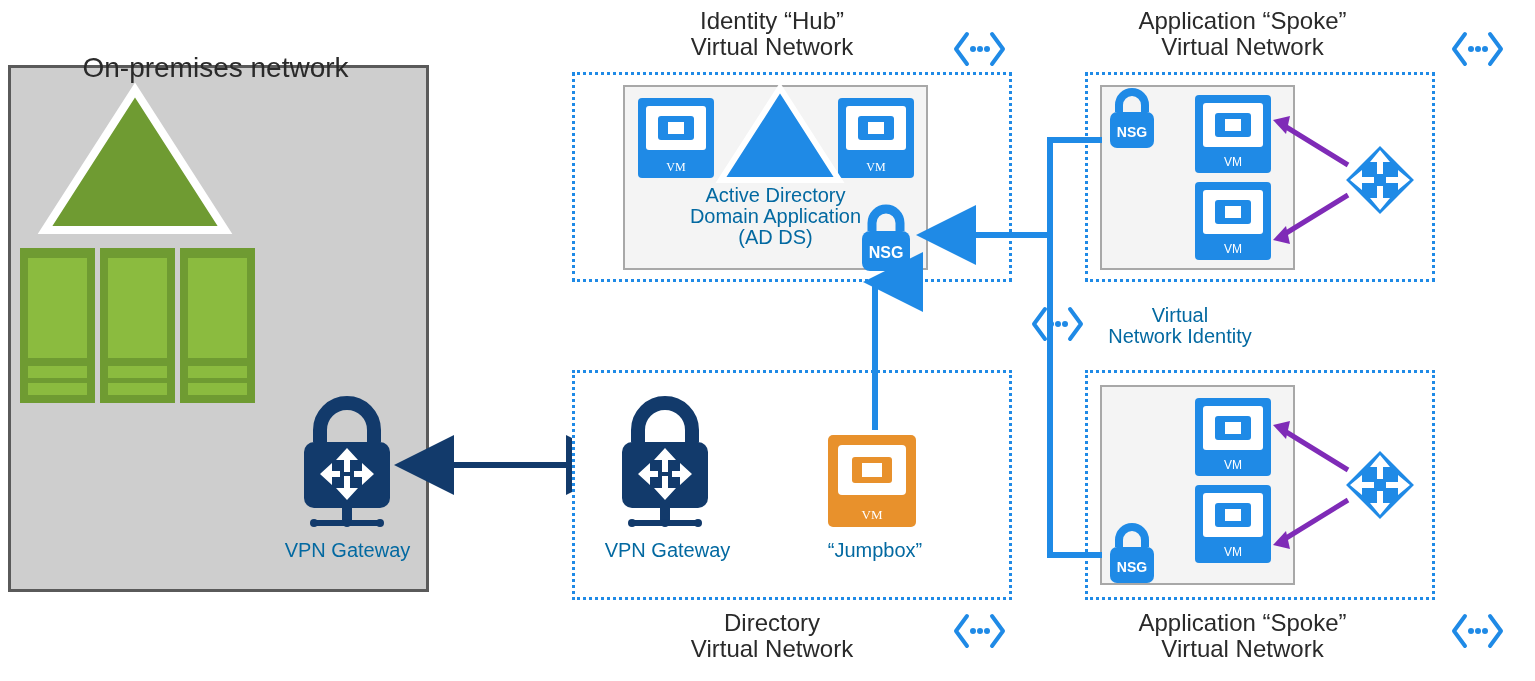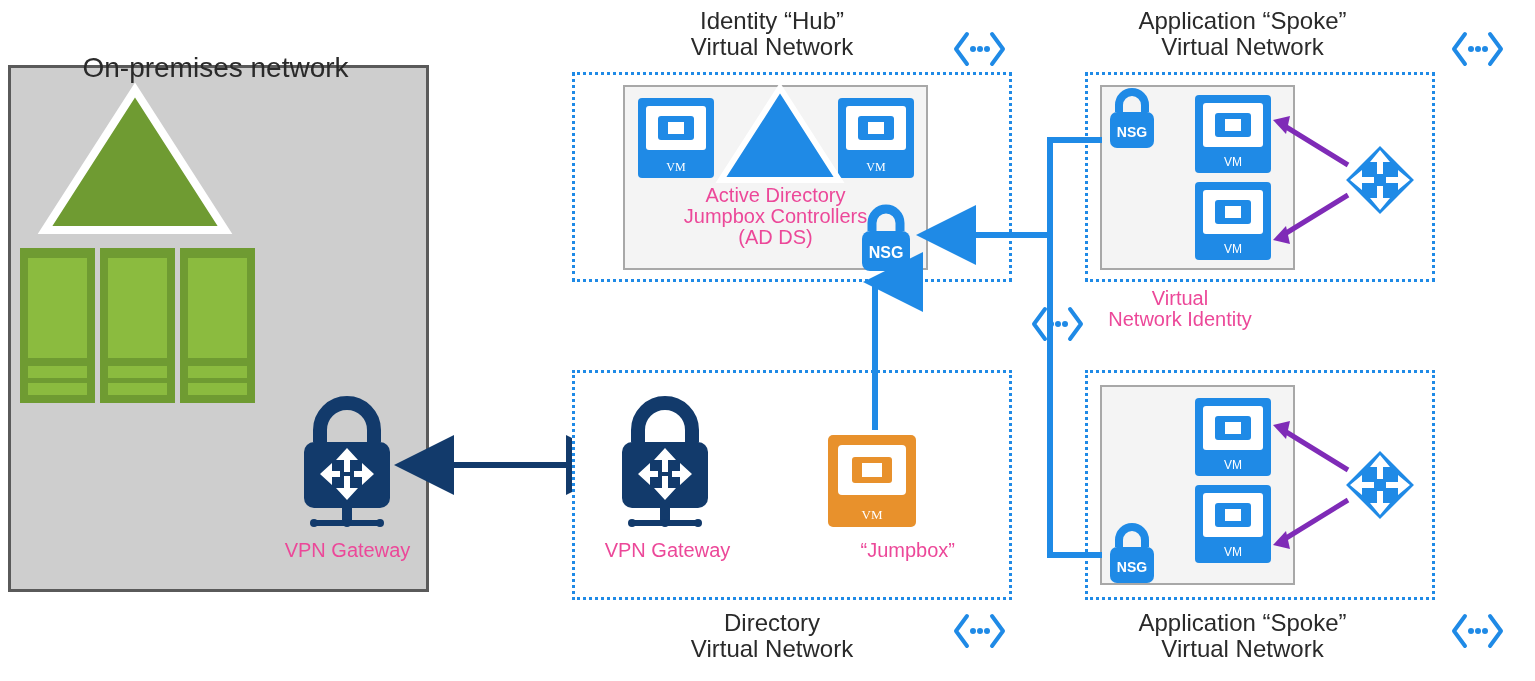--- a/index.html
+++ b/index.html
@@ -35,21 +35,21 @@
     position: absolute;
     text-align: center;
     font-size: 24px;
     color: #2a2a2a;
     line-height: 1.1;
   }
   .label-sm {
     position: absolute;
     text-align: center;
     font-size: 20px;
-    color: #ec4899;
+    color: #0369a1;
     line-height: 1.05;
   }
   svg { position: absolute; overflow: visible; }
 </style>
 </head>
 <body>
 
 <div id="stage">
 
   <div class="box-onprem" style="left:8px; top:65px; width:415px; height:521px;"></div>
@@ -145,21 +145,21 @@
     <rect x="12" y="62" width="52" height="12" fill="#1f8ae6"></rect>
     <text x="38" y="73" text-anchor="middle" fill="#ffffff" font-size="12" font-family="Segoe UI">VM</text>
   </svg>
 
   <svg style="left:715px; top:82px; width:130px; height:105px;">
     <polygon points="65,6 124,98 6,98" fill="#1f8ae6" stroke="#ffffff" stroke-width="6"></polygon>
   </svg>
 
   <div class="label-sm" style="left:623px; top:185px; width:305px;">
     <span>Active Directory</span><br>
-    <span>Jumpbox Controllers</span><br>
+    <span>Domain Application</span><br>
     <span>(AD DS)</span>
   </div>
 
   <svg style="left:858px; top:205px; width:56px; height:70px;">
     <path d="M14 26 v-8 a14 14 0 0 1 28 0 v8" fill="none" stroke="#1f8ae6" stroke-width="9"></path>
     <rect x="4" y="26" width="48" height="40" rx="8" fill="#1f8ae6"></rect>
     <text x="28" y="53" text-anchor="middle" fill="#ffffff" font-size="16" font-weight="600">NSG</text>
   </svg>
 
   <div class="dotted-box" style="left:572px; top:370px; width:440px; height:230px;"></div>
@@ -199,21 +199,21 @@
   <div class="label-sm" style="left:580px; top:540px; width:175px;">VPN Gateway</div>
 
   <svg style="left:828px; top:435px; width:88px; height:92px;">
     <rect x="0" y="0" width="88" height="92" rx="5" fill="#e8912c"></rect>
     <rect x="10" y="10" width="68" height="50" rx="4" fill="#ffffff"></rect>
     <rect x="24" y="22" width="40" height="26" rx="3" fill="#e8912c"></rect>
     <rect x="34" y="28" width="20" height="14" fill="#ffffff"></rect>
     <rect x="16" y="72" width="56" height="14" fill="#e8912c"></rect>
     <text x="44" y="84" text-anchor="middle" fill="#ffffff" font-size="13" font-family="Segoe UI">VM</text>
   </svg>
-  <div class="label-sm" style="left:795px; top:540px; width:160px;text-align:right;">“Jumpbox”</div>
+  <div class="label-sm" style="left:795px; top:540px; width:160px;">“Jumpbox”</div>
 
   <svg style="left:855px; top:270px; width:40px; height:170px;">
     <defs>
       <marker id="blueArrowUp" markerWidth="12" markerHeight="12" refX="5" refY="2" orient="auto">
         <polygon points="0,10 5,0 10,10" fill="#1f8ae6"></polygon>
       </marker>
     </defs>
     <line x1="20" y1="160" x2="20" y2="12" stroke="#1f8ae6" stroke-width="6" marker-end="url(#blueArrowUp)"></line>
   </svg>
 
@@ -353,18 +353,18 @@
     <g fill="none" stroke="#1f8ae6" stroke-width="4" stroke-linecap="round" stroke-linejoin="round">
       <polyline points="15,4 4,19 15,34"></polyline>
         <polyline points="40,4 51,19 40,34"></polyline>
     </g>
     <g fill="#1f8ae6">
         <circle cx="21" cy="19" r="3"></circle>
         <circle cx="28" cy="19" r="3"></circle>
         <circle cx="35" cy="19" r="3"></circle>
       </g>
   </svg>
-  <div class="label-sm" style="left:1080px; top:288px; width:200px; text-align:center;">
+  <div class="label-sm" style="left:1080px; top:305px; width:200px; text-align:center;">
     <span>Virtual</span><br>
     <span>Network Identity</span>
   </div>
 
 </div>
 
 </body></html>

